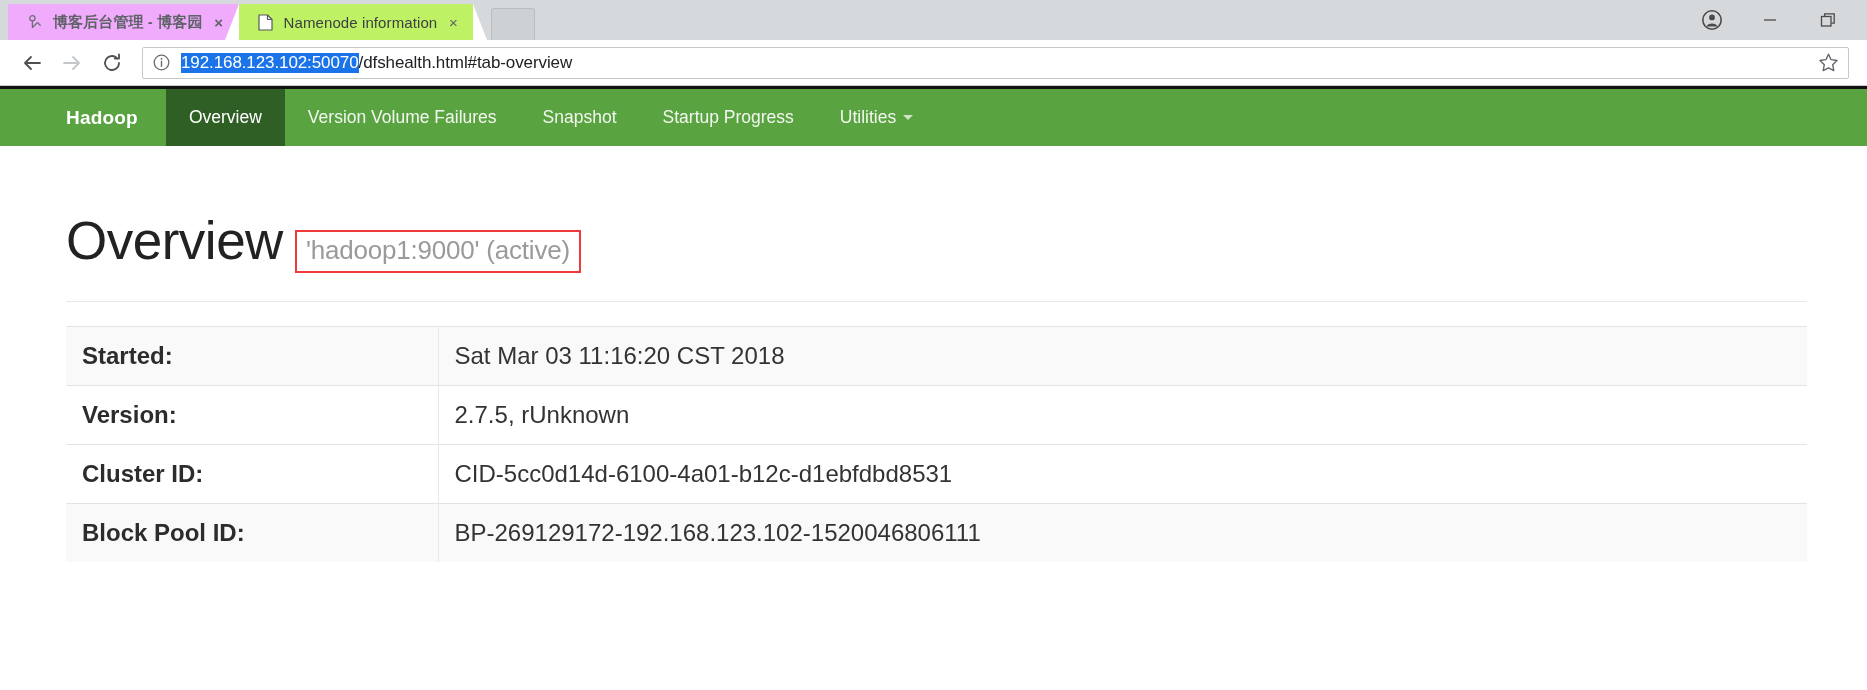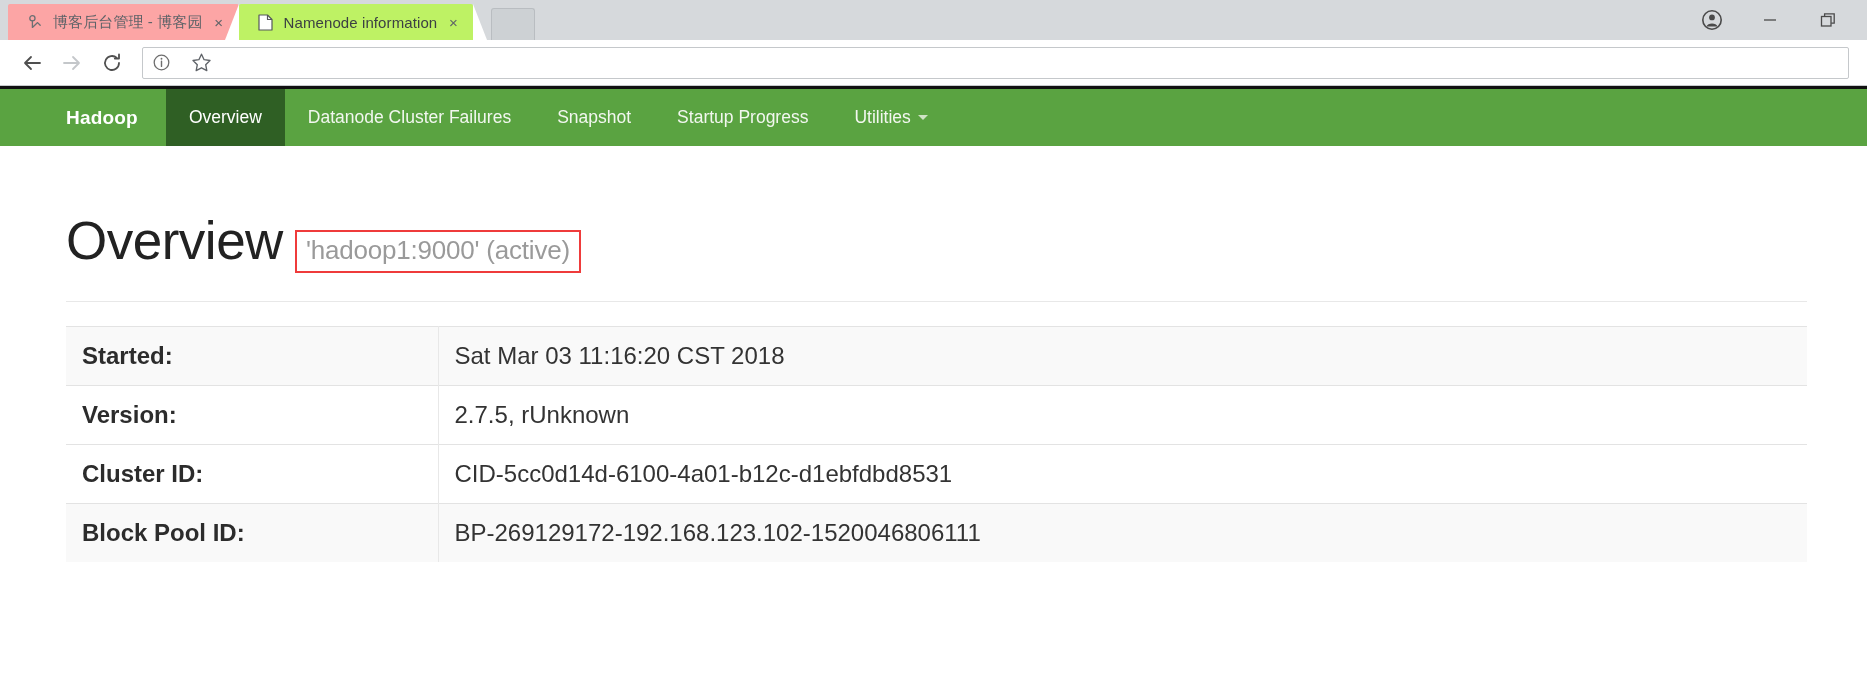--- a/index.html
+++ b/index.html
@@ -28,22 +28,23 @@
     display: flex;
     align-items: center;
     padding: 0 10px 0 18px;
     position: relative;
     min-width: 150px;
     max-width: 290px;
     border-top-left-radius: 2px;
     border-top-right-radius: 2px;
   }
   .tab.inactive {
-    background: #fca5a5;
+    background: #f0abfc;
     color: #5f6368;
+    font-weight: bold;
   }
   .tab.inactive::after {
     content: "";
     position: absolute;
     right: -14px; bottom: 0;
     width: 0; height: 0;
     border-left: 14px solid #cdd1d4;
     border-top: 36px solid transparent;
   }
   .tab.active {
@@ -342,36 +343,37 @@
     </div>
 
     <div class="omnibox">
       <span class="info-icon">
         <svg width="17" height="17" viewBox="0 0 17 17">
           <circle cx="8.5" cy="8.5" r="7.3" fill="none" stroke="#6e6e6e" stroke-width="1.3"></circle>
           <circle cx="8.5" cy="4.8" r="0.95" fill="#6e6e6e"></circle>
           <line x1="8.5" y1="7.1" x2="8.5" y2="12.4" stroke="#6e6e6e" stroke-width="1.4" stroke-linecap="round"></line>
         </svg>
       </span>
+      <span class="url-text"><span class="url-sel">192.168.123.102:50070</span><span class="url-rest">/dfshealth.html#tab-overview</span></span>
       <span class="star-icon">
         <svg width="21" height="21" viewBox="0 0 21 21">
           <path d="M10.5 2.2 L13.1 7.7 L19 8.5 L14.7 12.7 L15.8 18.6 L10.5 15.8 L5.2 18.6 L6.3 12.7 L2 8.5 L7.9 7.7 Z" fill="none" stroke="#5f6368" stroke-width="1.35" stroke-linejoin="round"></path>
         </svg>
       </span>
     </div>
   </div>
 
   <div class="hadoop-nav">
     <div class="brand">Hadoop</div>
 
     <div class="nav-item active">
       <span>Overview</span>
     </div>
     <div class="nav-item">
-      <span>Datanode Cluster Failures</span>
+      <span>Version Volume Failures</span>
     </div>
     <div class="nav-item">
       <span>Snapshot</span>
     </div>
     <div class="nav-item">
       <span>Startup Progress</span>
     </div>
     <div class="nav-item">
       <span>Utilities</span>
       <span class="caret"></span>

